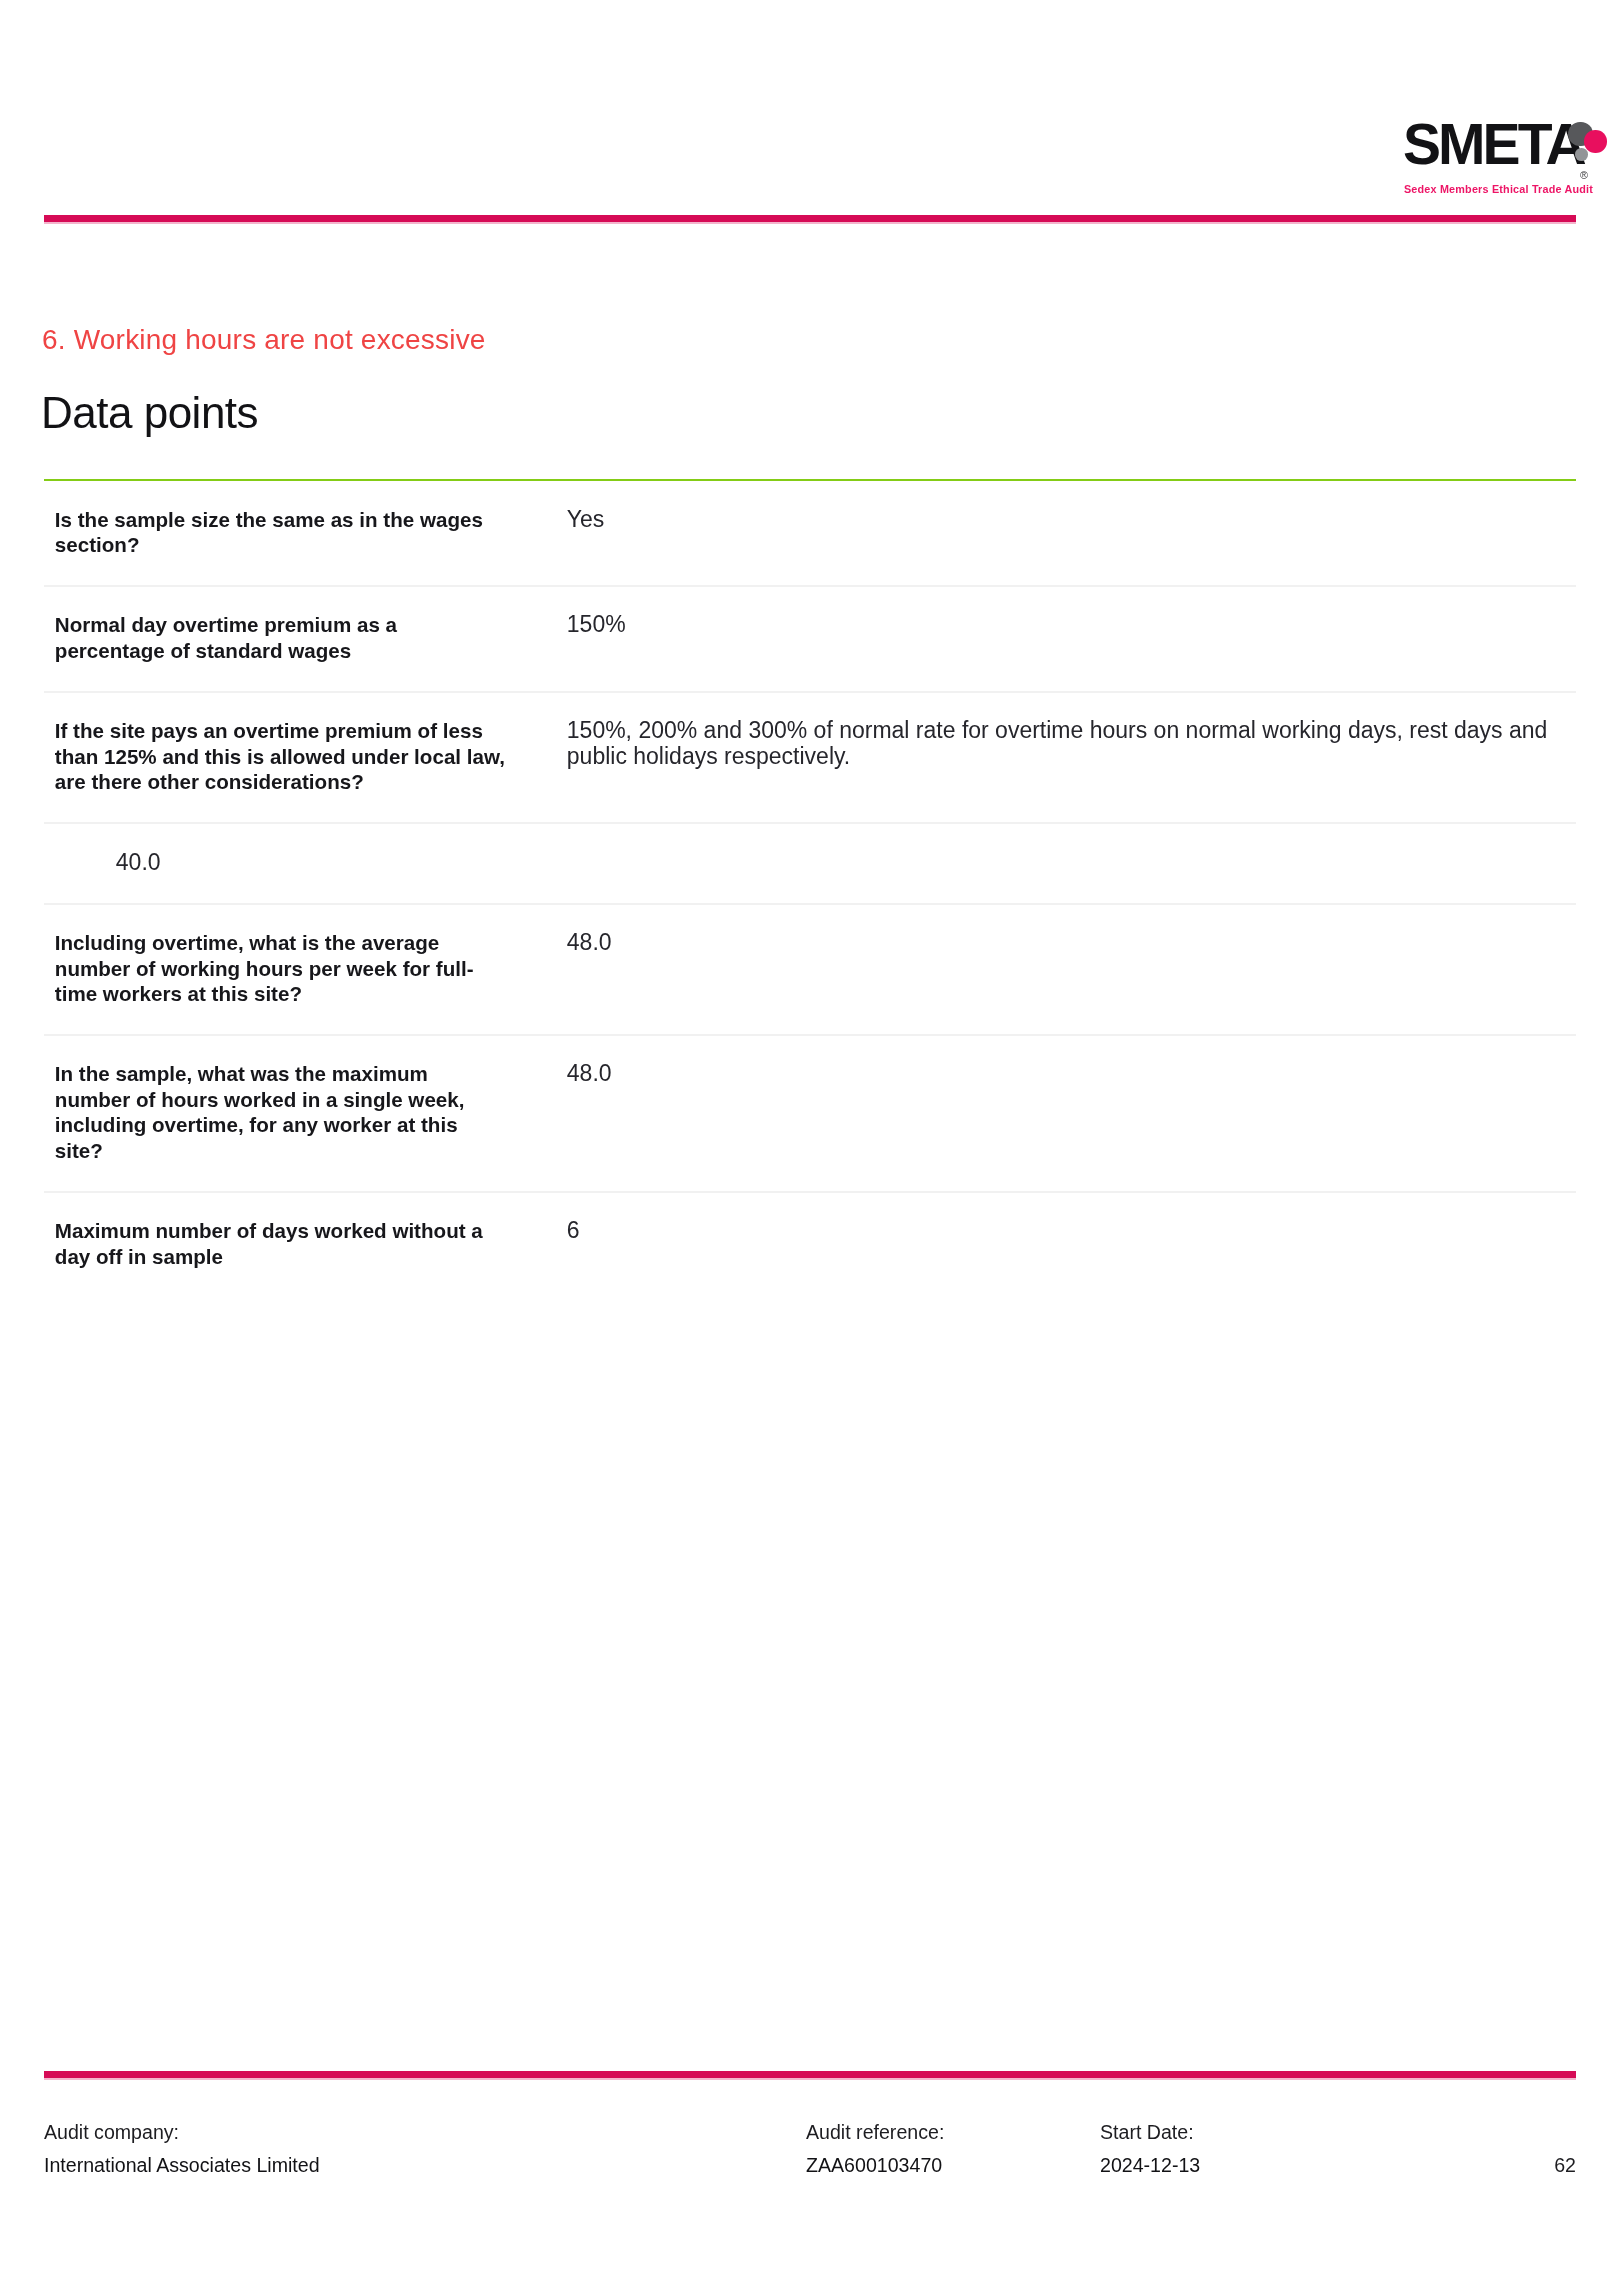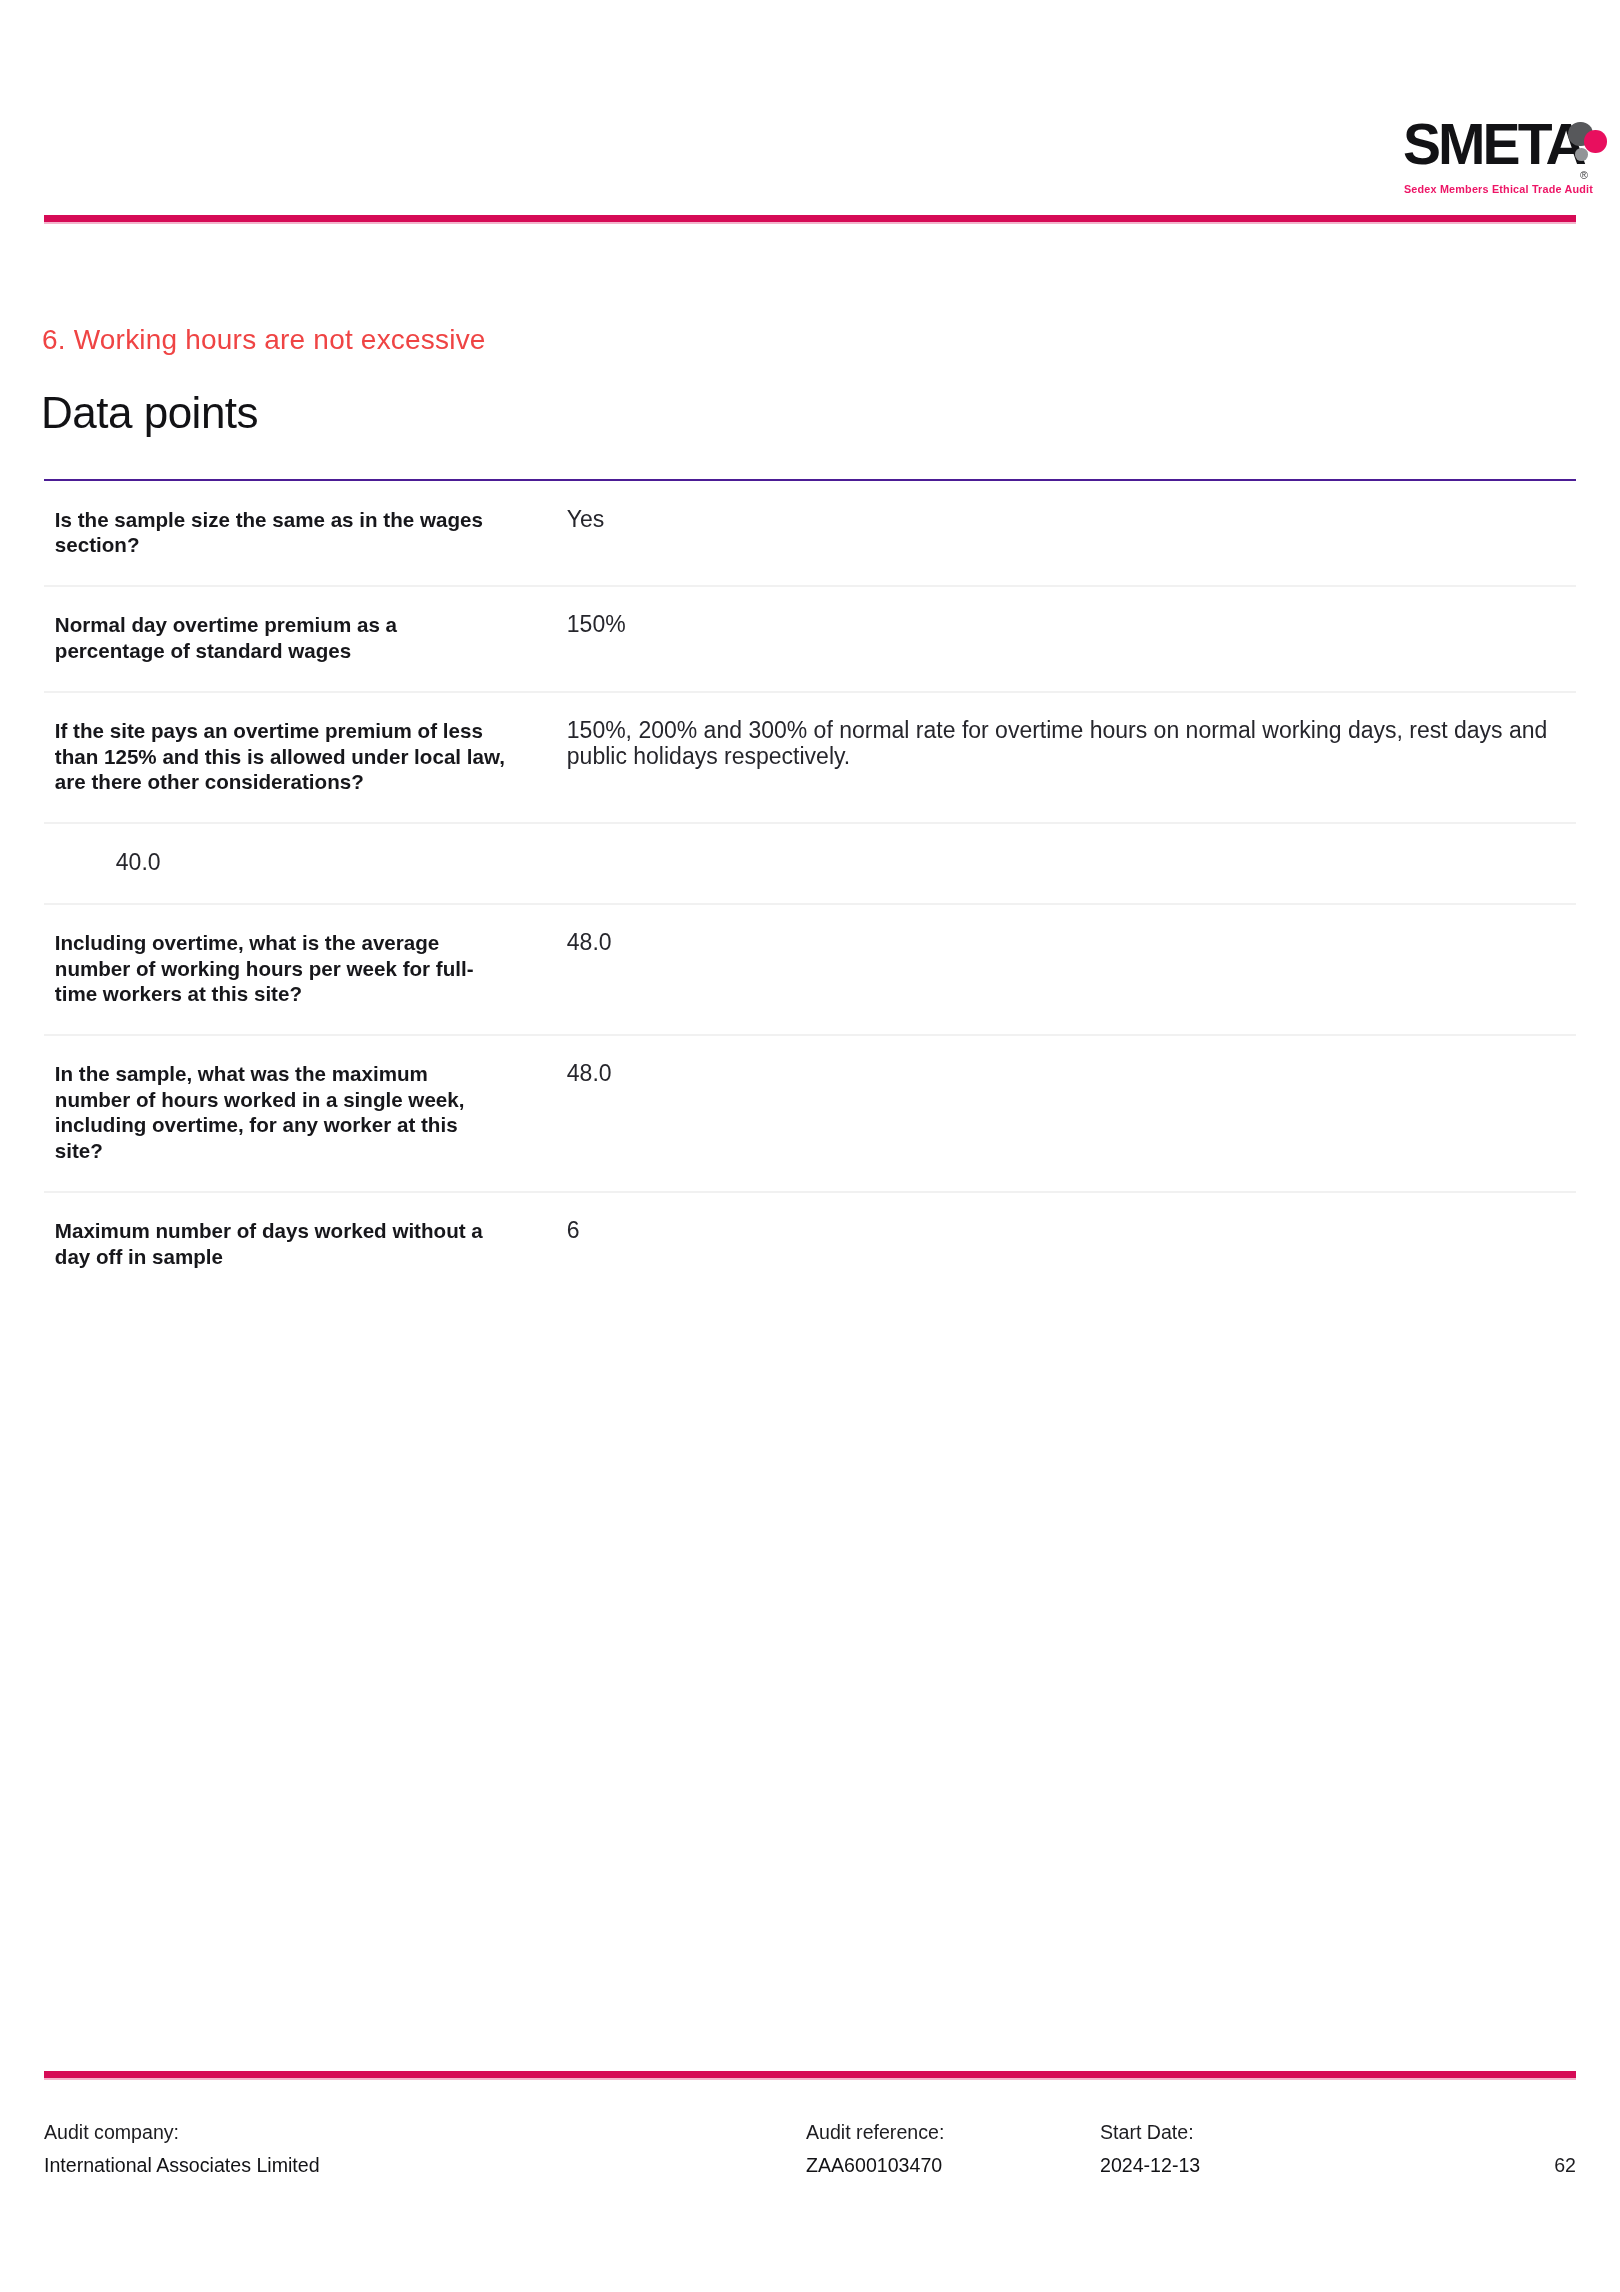--- a/index.html
+++ b/index.html
@@ -50,21 +50,21 @@
   }
   .page-heading {
     position:absolute; left:41px; top:388px;
     font-size:44px; font-weight:400; color:#121215;
     letter-spacing:-0.5px;
   }
 
   
   .dp-table {
     position:absolute; left:44px; top:479px; width:1532px;
-    border-top:2px solid #4c1d95;
+    border-top:2px solid #84cc16;
   }
   .dp-row {
     display:flex; align-items:flex-start;
     padding:25.5px 0 27.4px 10.8px;
     border-bottom:2px solid #f1f1f1;
   }
   .dp-row:last-child { border-bottom:none; }
   .dp-label {
     width:451px; flex:0 0 451px;
     font-size:20.6px; line-height:25.5px; font-weight:700;

